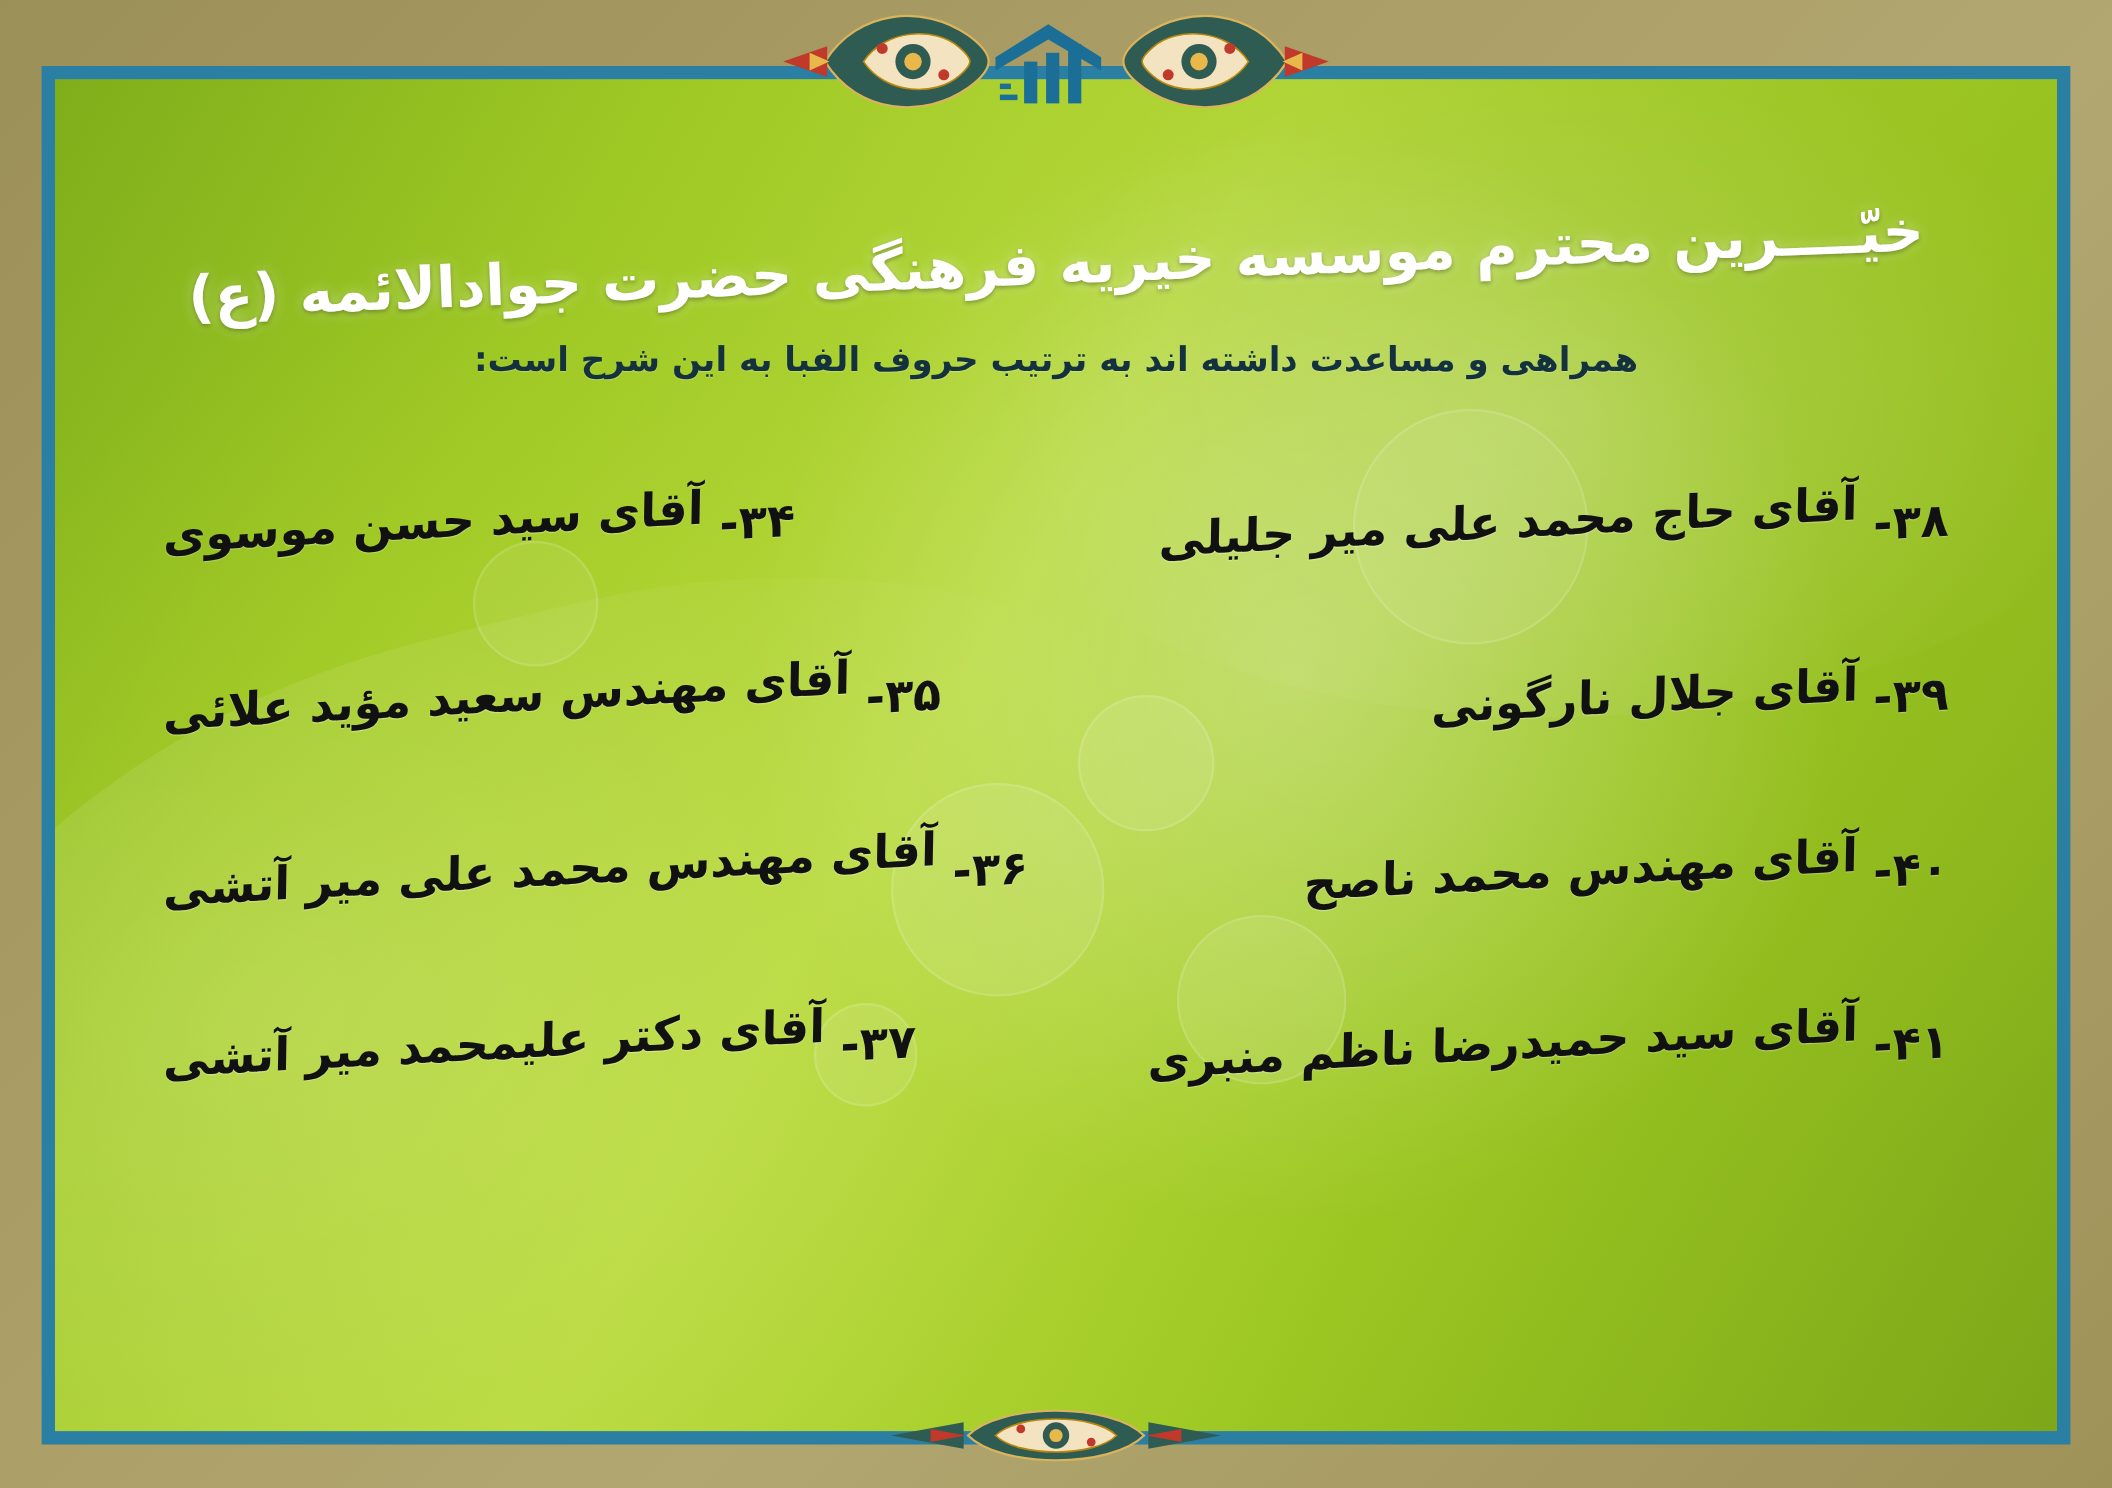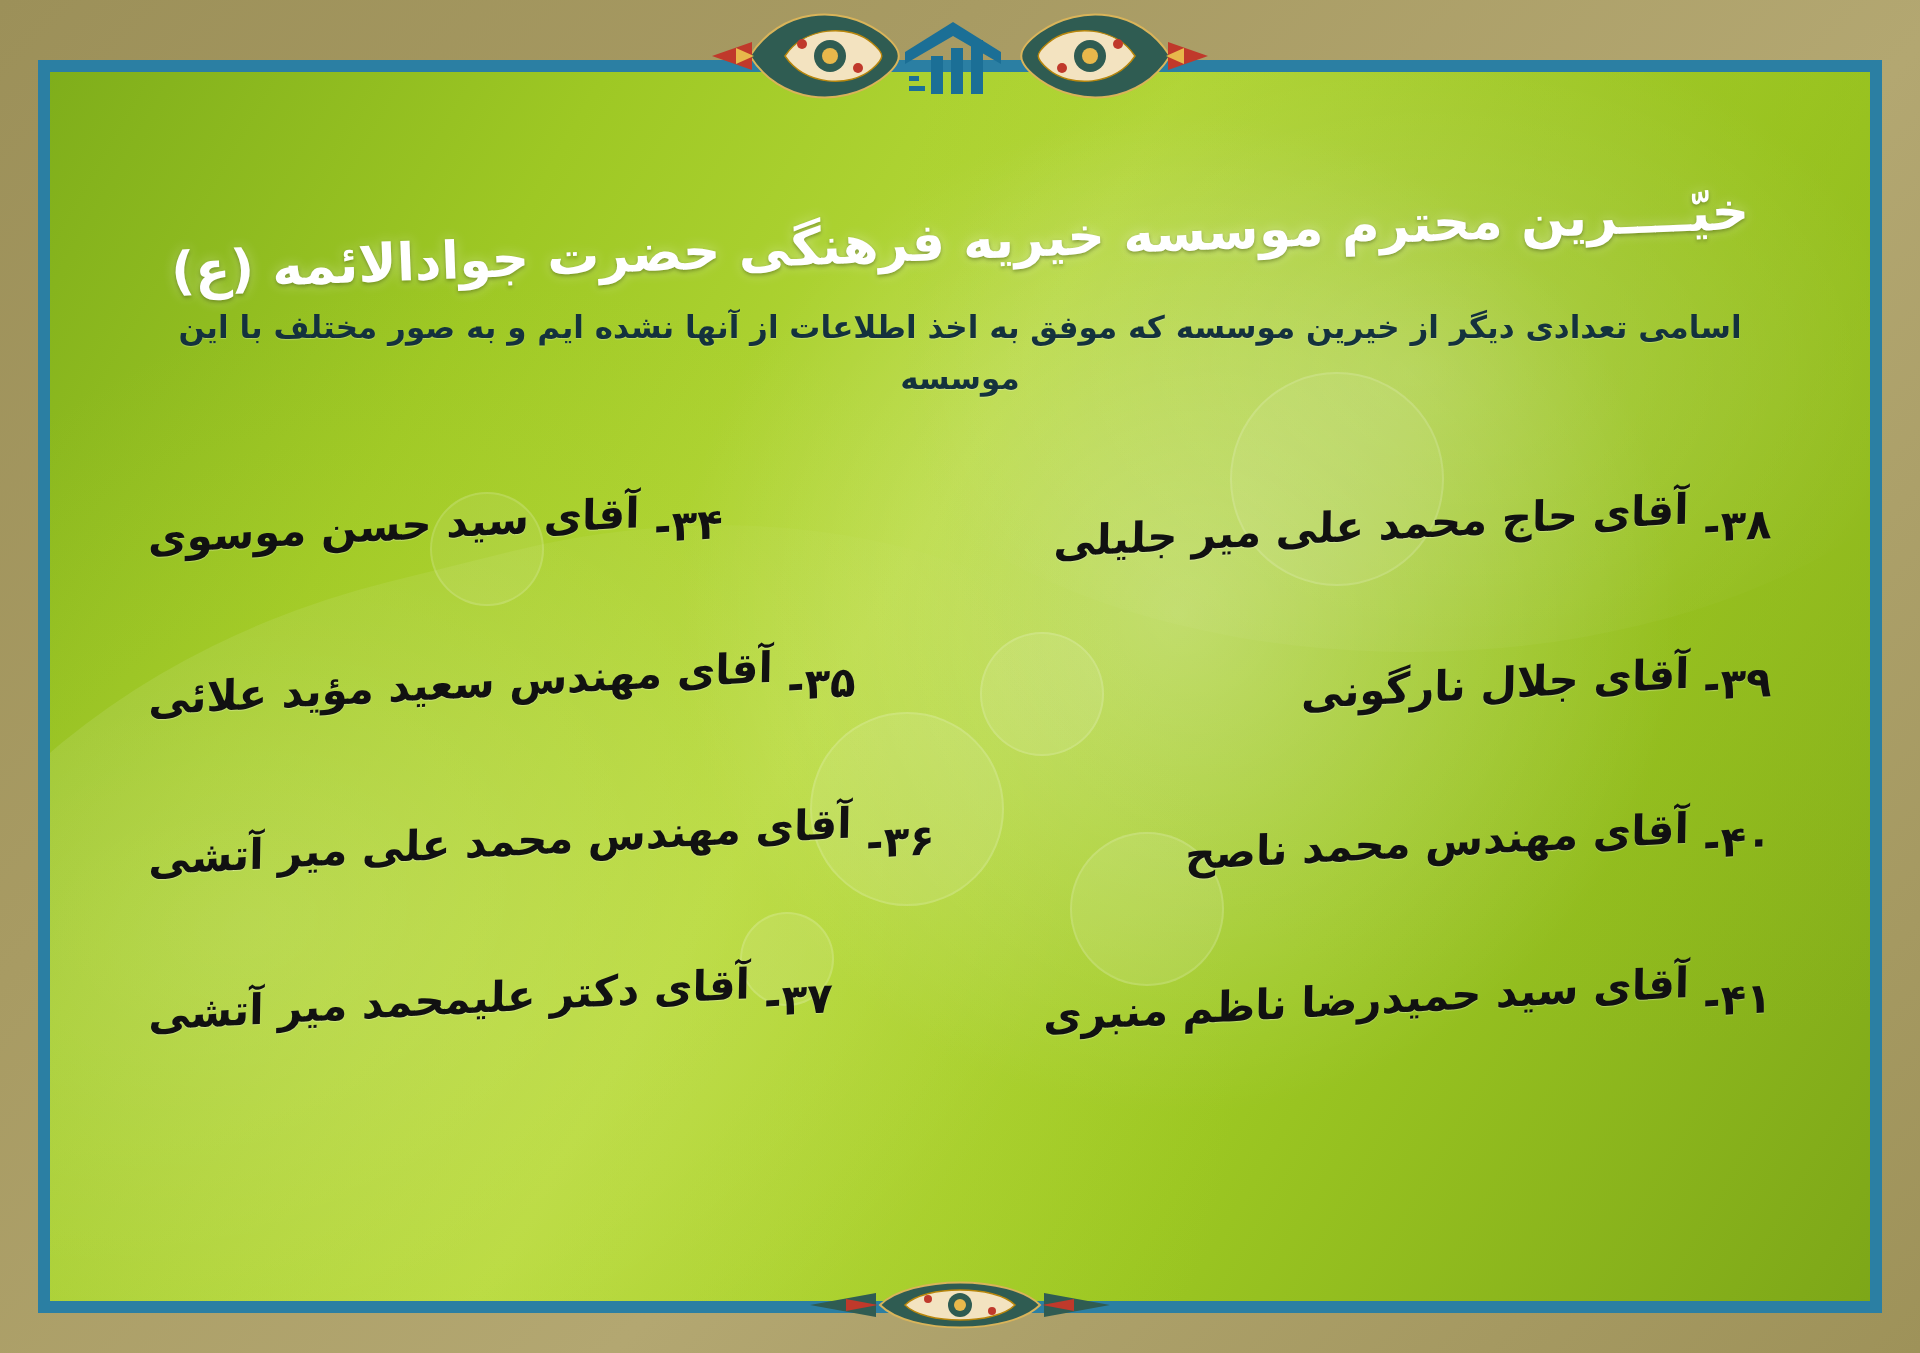--- a/index.html
+++ b/index.html
@@ -190,21 +190,21 @@
       <div class="bokeh" style="width:120px;height:120px;left:930px;top:560px;"></div>
       <div class="bokeh" style="width:150px;height:150px;left:1020px;top:760px;"></div>
       <div class="bokeh" style="width:90px;height:90px;left:690px;top:840px;"></div>
       <div class="bokeh" style="width:210px;height:210px;left:1180px;top:300px;background:rgba(255,255,255,0.07);"></div>
       <div class="bokeh" style="width:110px;height:110px;left:380px;top:420px;background:rgba(255,255,255,0.08);"></div>
 
       <div class="content">
 
         <div class="headline">خیّــــرین محترم موسسه خیریه فرهنگی حضرت جوادالائمه (ع)</div>
 
-        <div class="intro">اسامی تعدادی دیگر از خیرین موسسه که موفق به اخذ اطلاعات از آنها نشده ایم و به صور مختلف با این موسسه</div>
+        <div class="intro">همراهی و مساعدت داشته اند به ترتیب حروف الفبا به این شرح است:</div>
 
         <div class="names-grid">
 
           <div class="name-cell">
             <span class="num">۳۸-</span>
             <span>آقای حاج محمد علی میر جلیلی</span>
           </div>
           <div class="name-cell col-left">
             <span class="num">۳۴-</span>
             <span>آقای سید حسن موسوی</span>

